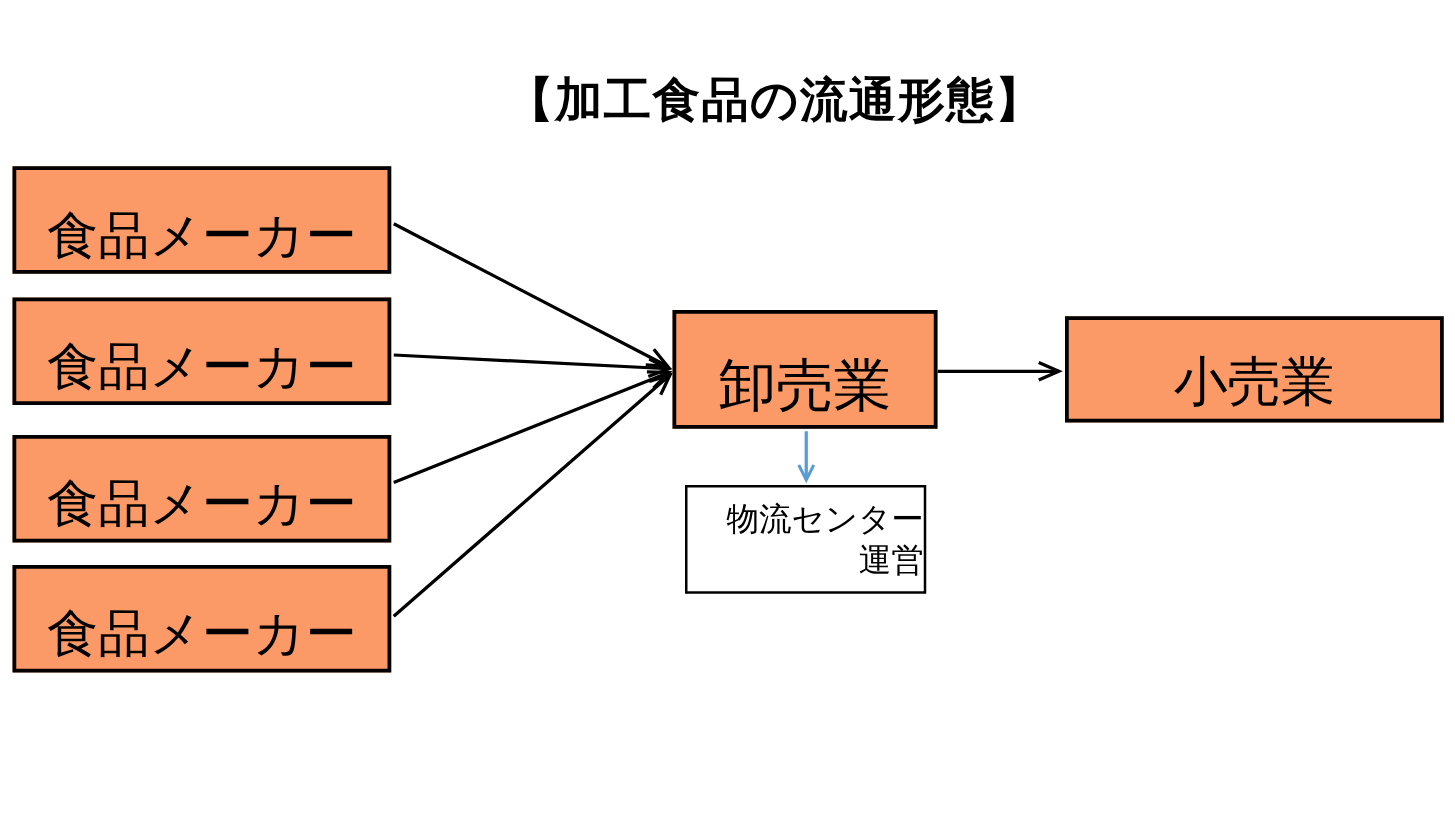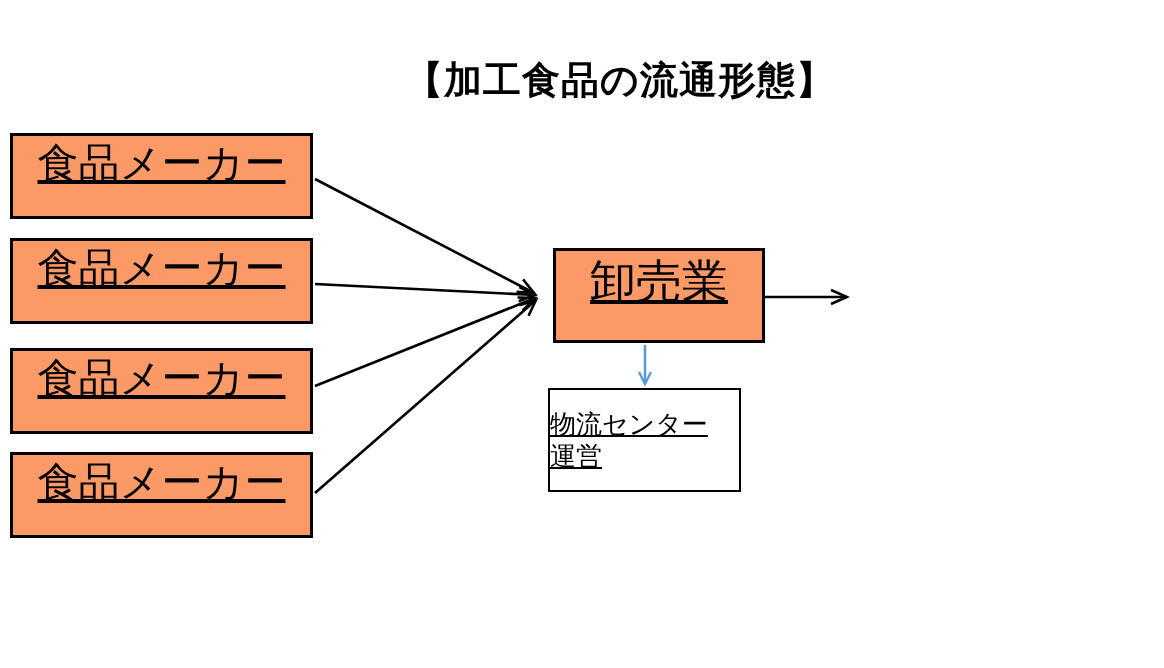--- a/index.html
+++ b/index.html
@@ -20,34 +20,33 @@
     font-weight: bold;
     white-space: nowrap;
     letter-spacing: 1px;
   }
   .node {
     position: absolute;
     box-sizing: border-box;
     border: 3px solid var(--box-border, #000000);
     background: var(--box-fill, #FB9A66);
     display: flex;
-    align-items: flex-start;
+    align-items: flex-end;
     justify-content: center;
     white-space: nowrap;
-    text-decoration: underline;
   }
   .maker  { left: 10px; width: 303px; height: 86px; font-size: 41px; }
   .maker-1 { top: 133px; }
   .maker-2 { top: 238px; }
   .maker-3 { top: 348px; }
   .maker-4 { top: 452px; }
-  .wholesale { left: 538px; top: 248px; width: 212px; height: 95px; font-size: 46px; margin-left: 15px; }
+  .wholesale { left: 538px; top: 248px; width: 212px; height: 95px; font-size: 46px; }
   .retail    { left: 852px; top: 253px; width: 303px; height: 85px; font-size: 43px; }
   .logistics {
-    left: 548px; top: 388px; width: 193px; height: 104px;
+    left: 548px; top: 388px; width: 193px; height: 87px;
     background: var(--logistics-fill, #ffffff);
     border-width: 2.5px;
     font-size: 26px;
     flex-direction: column;
     line-height: 1.25;
   }
   .annotation {
     position: absolute;
     font-size: 24px;
     font-weight: 600;
@@ -99,19 +98,22 @@
     <span>食品メーカー</span>
   </div>
   <div class="node maker maker-4">
     <span>食品メーカー</span>
   </div>
 
   <div class="node wholesale">
     <span>卸売業</span>
   </div>
 
+  <div class="node retail">
+    <span>小売業</span>
+  </div>
 
   <div class="node logistics">
     <span>物流センター</span>
     <span>運営</span>
   </div>
 
 </div>
 
 </body></html>

